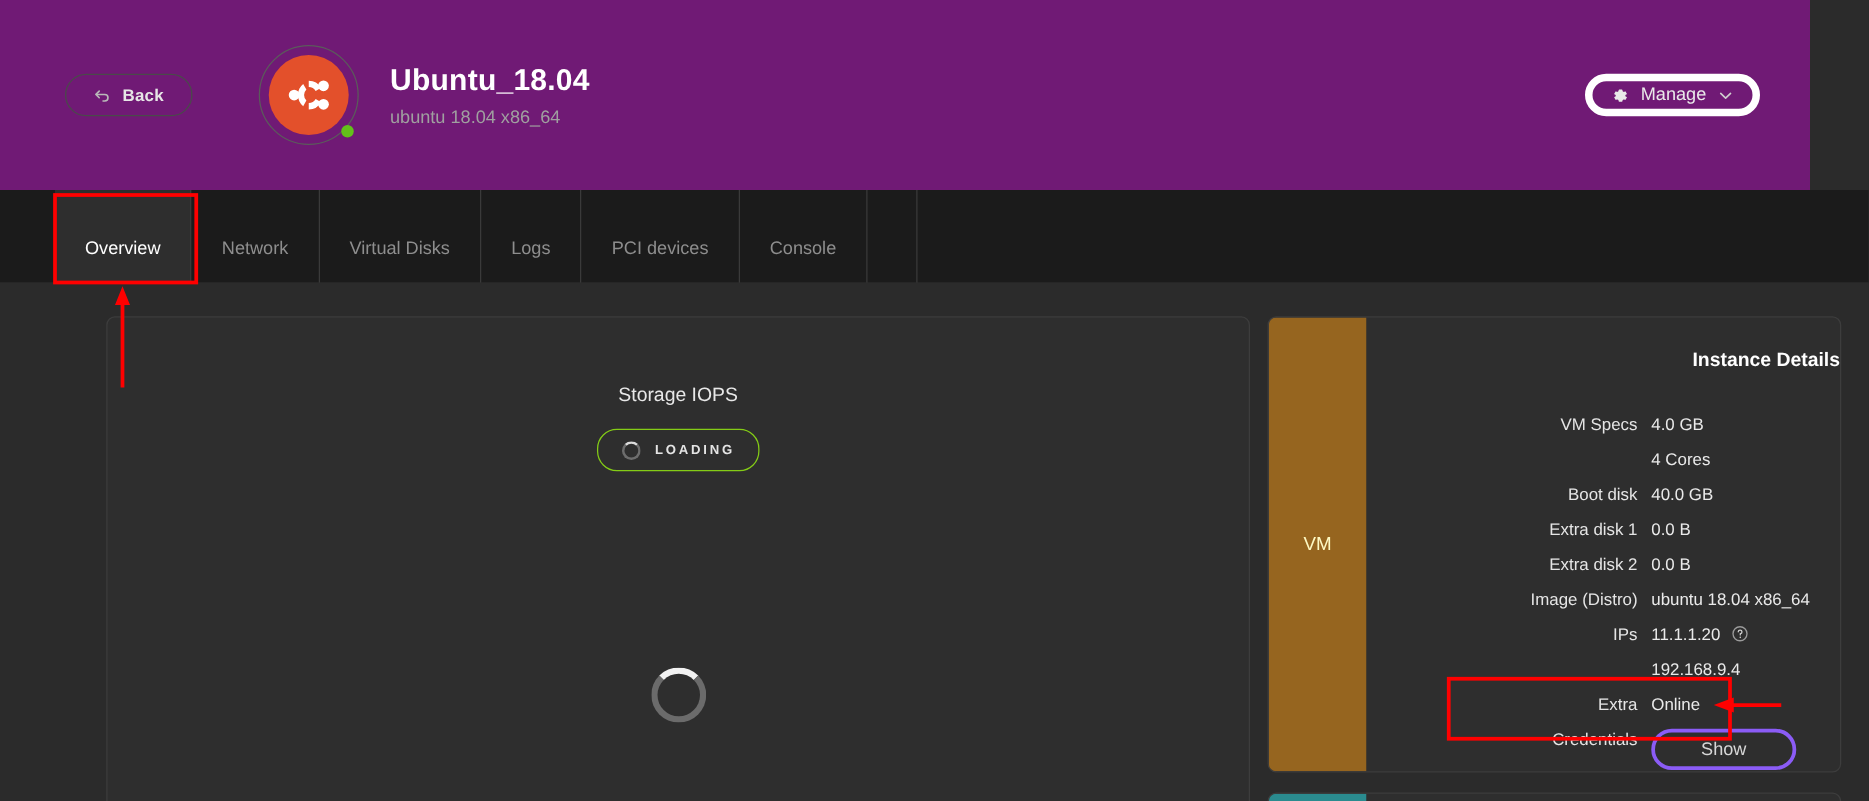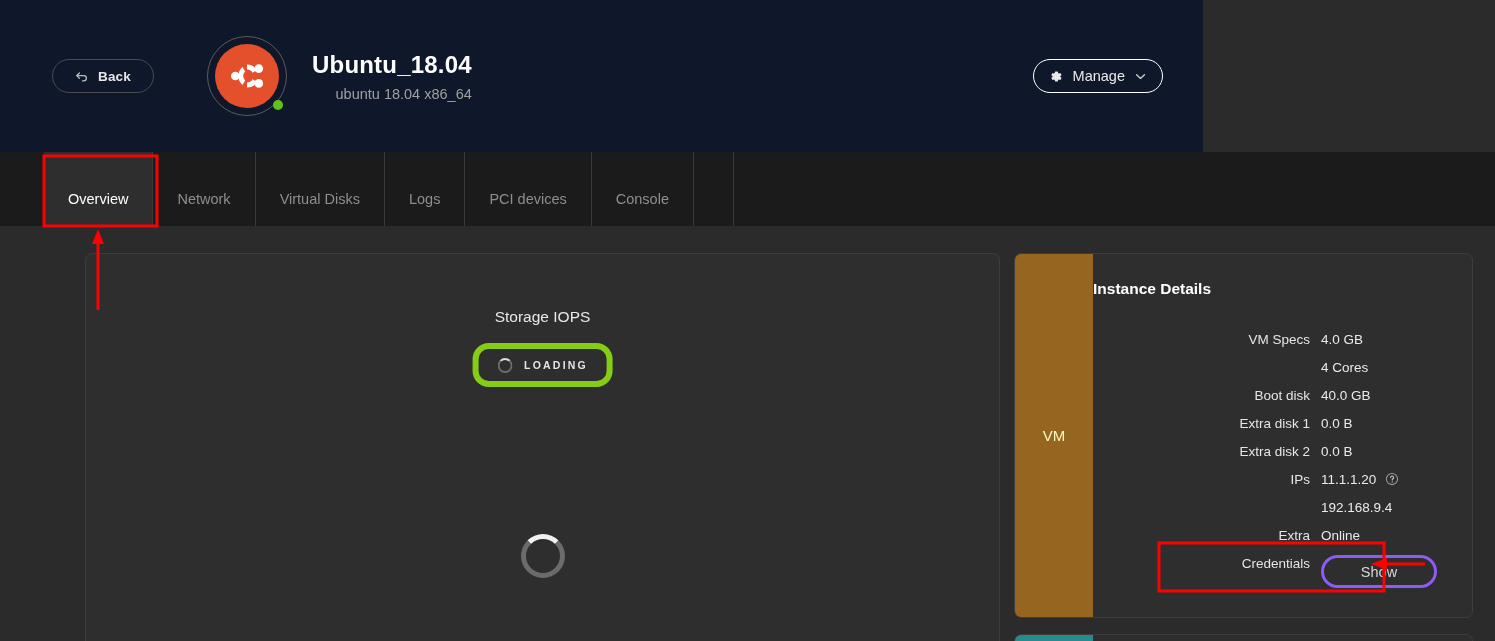--- a/index.html
+++ b/index.html
@@ -6,23 +6,23 @@
   html, body {
     width: 1495px; height: 641px;
     background: #2b2b2b;
     font-family: "Liberation Sans", sans-serif;
     overflow: hidden;
   }
   #root { position: relative; width: 1495px; height: 641px; background: #2b2b2b; }
 
   
   .header {
-    position: absolute; left: 0; top: 0; width: 1203px; height: 152px;
-    background: #0f172a;
-    display: flex; align-items: center; text-align: right;
+    position: absolute; left: 0; top: 0; width: 1448px; height: 152px;
+    background: #701a75;
+    display: flex; align-items: center;
   }
   .back-btn {
     position: absolute; left: 52px; top: 59px;
     width: 102px; height: 34px;
     border: 1px solid #4a4a4a; border-radius: 17px;
     background: transparent;
     display: flex; align-items: center; justify-content: center; gap: 9px;
     cursor: pointer;
   }
   .back-icon { width: 14px; height: 14px; display: block; }
@@ -47,21 +47,21 @@
     background: #63c01a;
   }
 
   .title-block { position: absolute; left: 312px; top: 51px; }
   .vm-title { color: #ffffff; font-size: 24px; font-weight: bold; letter-spacing: .2px; }
   .vm-sub { color: #a0a0a0; font-size: 14.5px; margin-top: 7px; }
 
   .manage-btn {
     position: absolute; right: 40px; top: 59px;
     height: 34px; padding: 0 16px 0 14px;
-    border: 1px solid #ffffff; border-radius: 17px;
+    border: 6px solid #ffffff; border-radius: 17px;
     background: transparent;
     display: flex; align-items: center; gap: 10px;
     cursor: pointer;
   }
   .gear-icon { width: 15px; height: 15px; display: block; }
   .manage-label { color: #e9e9e9; font-size: 14.5px; }
   .chev { width: 11px; height: 7px; display: block; }
 
   
   .tabbar {
@@ -86,21 +86,21 @@
     border: 1px solid #3d3d3d; border-radius: 7px;
     background: #2e2e2e;
   }
   .chart-title {
     position: absolute; left: 0; right: 0; top: 54px;
     text-align: center; color: #e8e8e8; font-size: 15.5px;
   }
   .loading-pill {
     position: absolute; left: 50%; top: 89px; transform: translateX(-50%);
     height: 31px; padding: 16px 19px;
-    border: 6px solid #84cc16; border-radius: 16px;
+    border: 1px solid #84cc16; border-radius: 16px;
     display: flex; align-items: center; gap: 12px; cursor: default;
   }
   .mini-spin {
     width: 15px; height: 15px; border-radius: 50%;
     border: 2.4px solid #6d6d6d; border-top-color: #dcdcdc;
   }
   .loading-text { color: #e4e4e4; font-size: 10.5px; font-weight: bold; letter-spacing: 2.2px; }
 
   .big-spin {
     position: absolute; left: 50%; top: 280px; transform: translateX(-50%);
@@ -115,21 +115,21 @@
     border: 1px solid #3d3d3d; border-radius: 7px;
     background: #2e2e2e; overflow: hidden;
     display: flex;
   }
   .vm-strip {
     width: 78px; flex: 0 0 78px; background: #96651f;
     display: flex; align-items: center; justify-content: center;
   }
   .vm-strip-label { color: #fef9c3; font-size: 15px; }
   .details-body { flex: 1; position: relative; padding-top: 26px; }
-  .details-title { text-align: left; color: #ffffff; font-size: 15.5px; font-weight: bold; }
+  .details-title { text-align: right; color: #ffffff; font-size: 15.5px; font-weight: bold; }
 
   .spec-table { margin-top: 28px; width: 100%; border-collapse: collapse; }
   .spec-table td { font-size: 13.5px; padding: 2px 0; vertical-align: top; line-height: 24px; }
   .spec-key { color: #e5e5e5; text-align: right; width: 228px; padding-right: 11px !important; }
   .spec-val { color: #eaeaea; text-align: left; }
   .help-icon { width: 14px; height: 14px; display: inline-block; vertical-align: -2px; margin-left: 5px; cursor: pointer; }
 
   .show-btn {
     display: inline-flex; align-items: center; justify-content: center;
     width: 116px; height: 33px;
@@ -264,20 +264,24 @@
             </tr>
             <tr>
               <td class="spec-key">Extra disk 1</td>
               <td class="spec-val">0.0 B</td>
             </tr>
             <tr>
               <td class="spec-key">Extra disk 2</td>
               <td class="spec-val">0.0 B</td>
             </tr>
             <tr>
+              <td class="spec-key">Image (Distro)</td>
+              <td class="spec-val">ubuntu 18.04 x86_64</td>
+            </tr>
+            <tr>
               <td class="spec-key">IPs</td>
               <td class="spec-val">
                 <span>11.1.1.20</span>
                 <span>
                   <svg class="help-icon" viewBox="0 0 16 16" fill="none">
                     <circle cx="8" cy="8" r="6.4" stroke="#9b9b9b" stroke-width="1.2"></circle>
                     <path d="M6.4 6.2a1.7 1.7 0 1 1 1.9 1.8v1.1" stroke="#cfcfcf" stroke-width="1.2" stroke-linecap="round" fill="none"></path>
                     <circle cx="8.25" cy="11.3" r="0.75" fill="#cfcfcf"></circle>
                   </svg>
                 </span>

